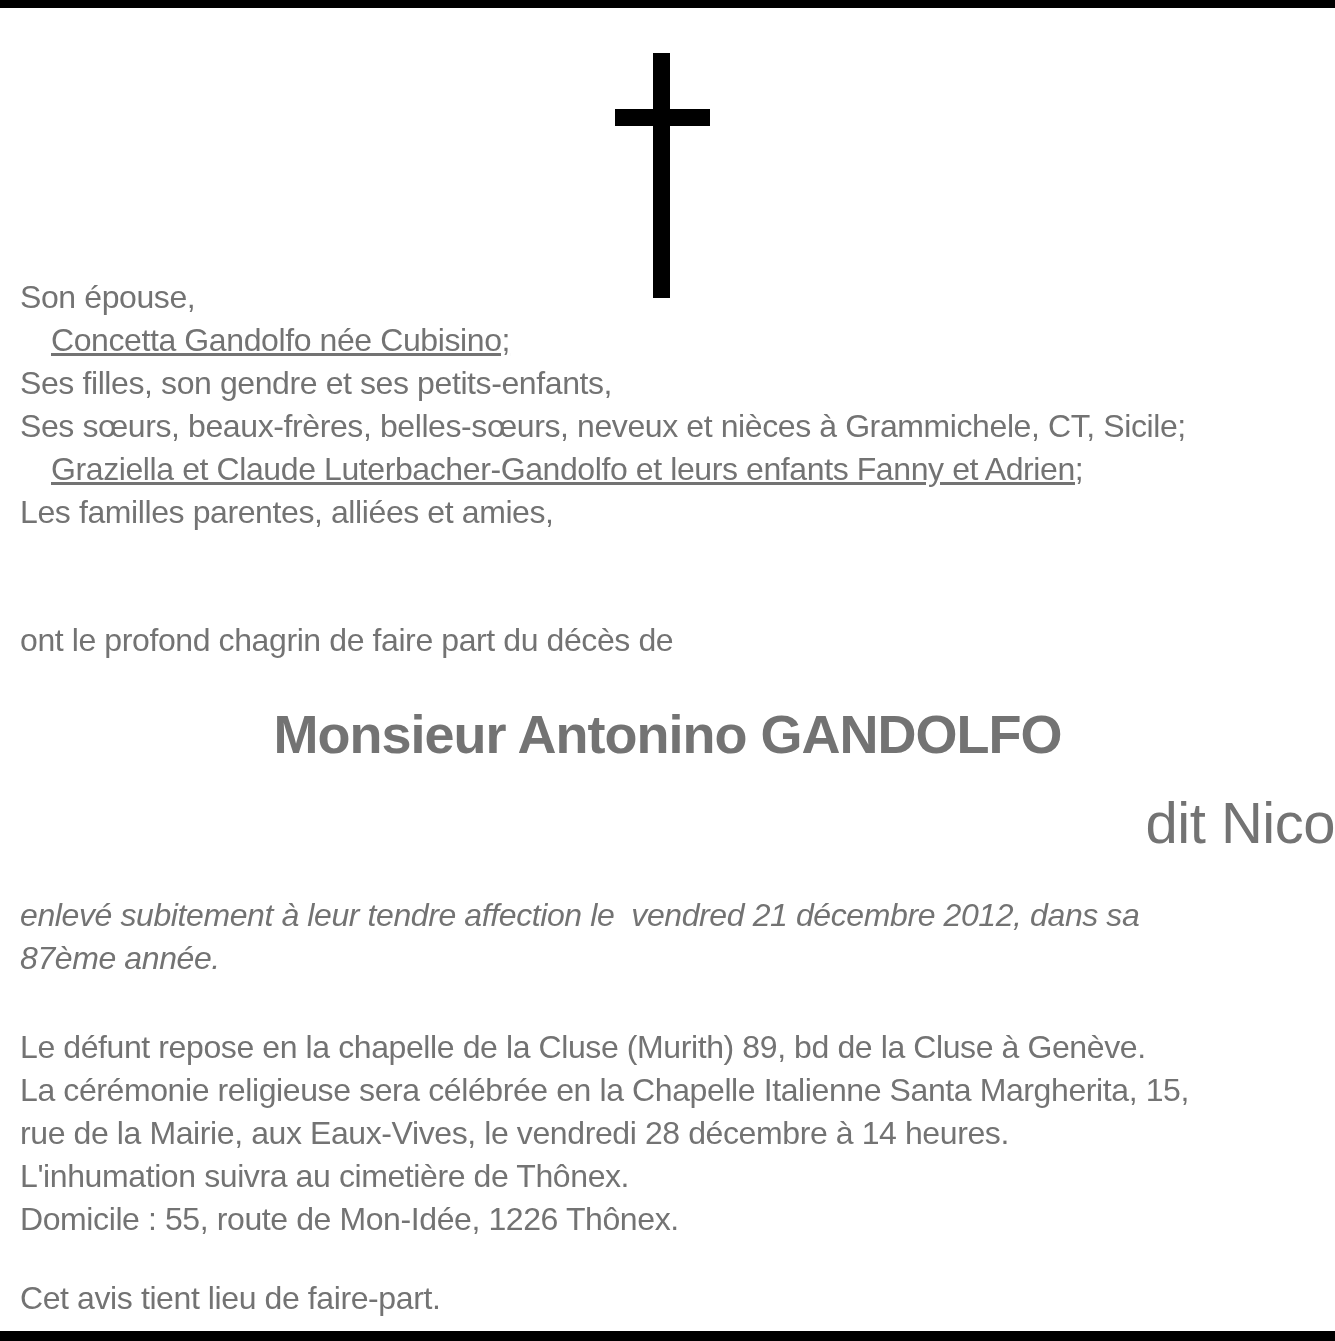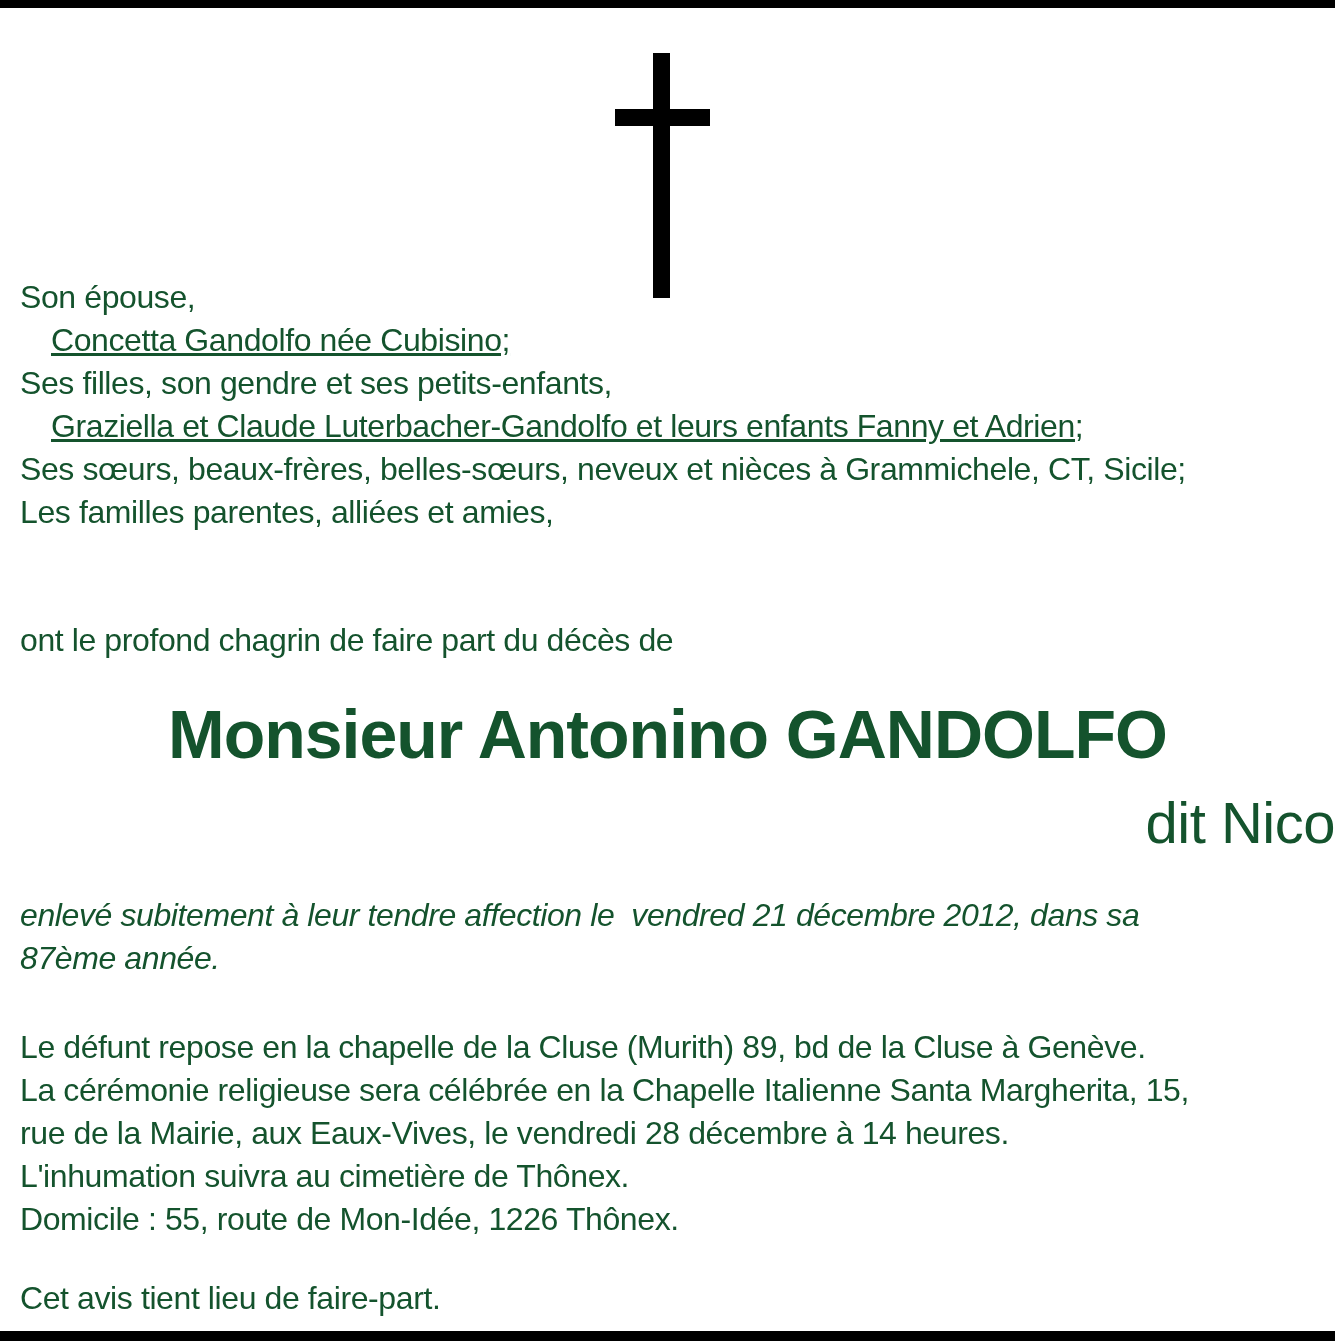--- a/index.html
+++ b/index.html
@@ -2,21 +2,21 @@
 <html><head>
 <meta charset="utf-8">
 <style>
   html, body { margin: 0; padding: 0; background: #888; }
   .page {
     position: relative;
     width: 1335px;
     height: 1341px;
     margin: 0 auto;
     background: #ffffff;
-    color: #14532d;
+    color: #737373;
     font-family: "Liberation Sans", "DejaVu Sans", sans-serif;
     overflow: hidden;
   }
   .bar {
     position: absolute;
     left: 0;
     width: 100%;
     background: #000000;
   }
   .bar.top { top: 0; height: 8px; }
@@ -53,21 +53,21 @@
   .announce     { top: 619px; }
   .death-detail { top: 894px; font-style: italic; }
   .arrangements { top: 1026px; }
   .closing      { top: 1277px; }
 
   .title-name {
     position: absolute;
     left: 0; top: 698px;
     width: 100%;
     text-align: center;
-    font-size: 68px;
+    font-size: 54px;
     font-weight: bold;
     letter-spacing: -1px;
     line-height: 72px;
     white-space: pre;
   }
   .nickname {
     position: absolute;
     left: 0; top: 790px;
     width: 100%;
     text-align: right;
@@ -87,22 +87,22 @@
 
   <div class="cross">
     <div class="v"></div>
     <div class="h"></div>
   </div>
 
   <div class="textblock intro">
     <div class="line">Son épouse,</div>
     <div class="line indent">Concetta Gandolfo née Cubisino;</div>
     <div class="line">Ses filles, son gendre et ses petits-enfants,</div>
+    <div class="line">Ses sœurs, beaux-frères, belles-sœurs, neveux et nièces à Grammichele, CT, Sicile;</div>
     <div class="line indent">Graziella et Claude Luterbacher-Gandolfo et leurs enfants Fanny et Adrien;</div>
-    <div class="line">Ses sœurs, beaux-frères, belles-sœurs, neveux et nièces à Grammichele, CT, Sicile;</div>
     <div class="line">Les familles parentes, alliées et amies,</div>
   </div>
 
   <div class="textblock announce">
     <div class="line">ont le profond chagrin de faire part du décès de</div>
   </div>
 
   <div class="title-name">Monsieur Antonino GANDOLFO</div>
 
   <div class="nickname">dit Nico</div>

